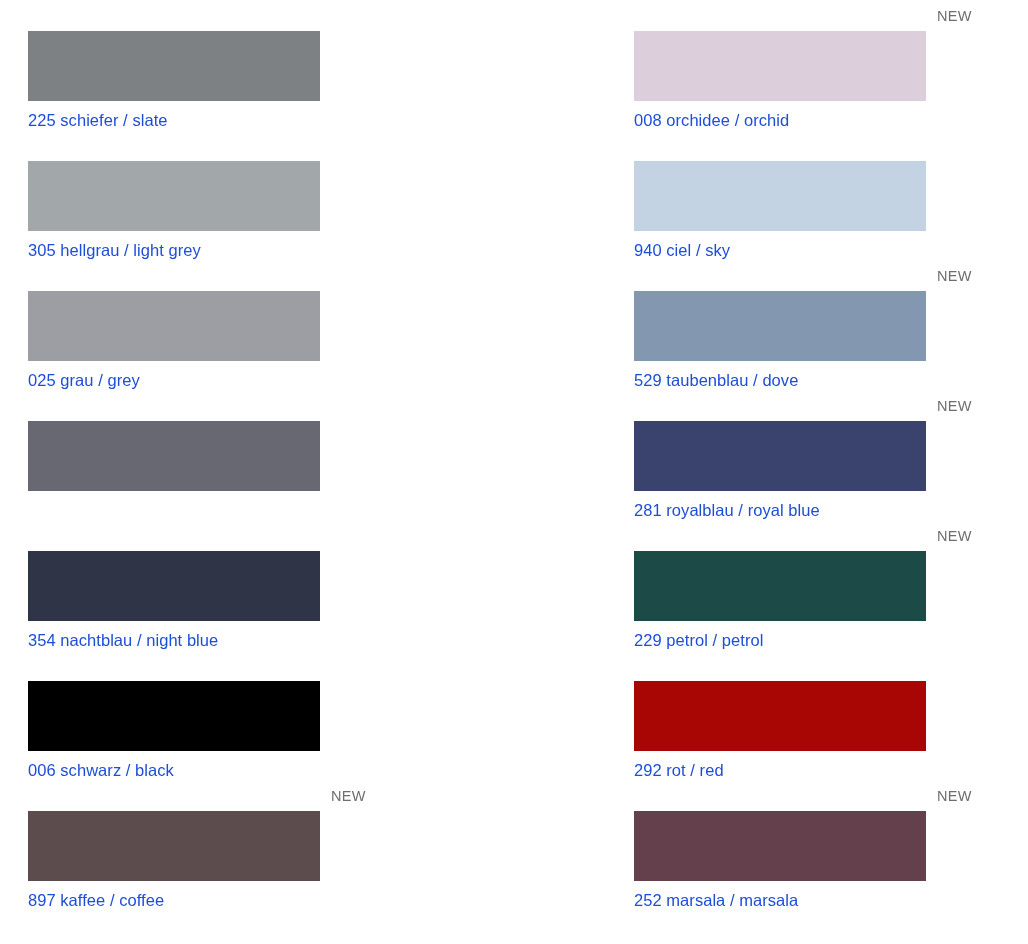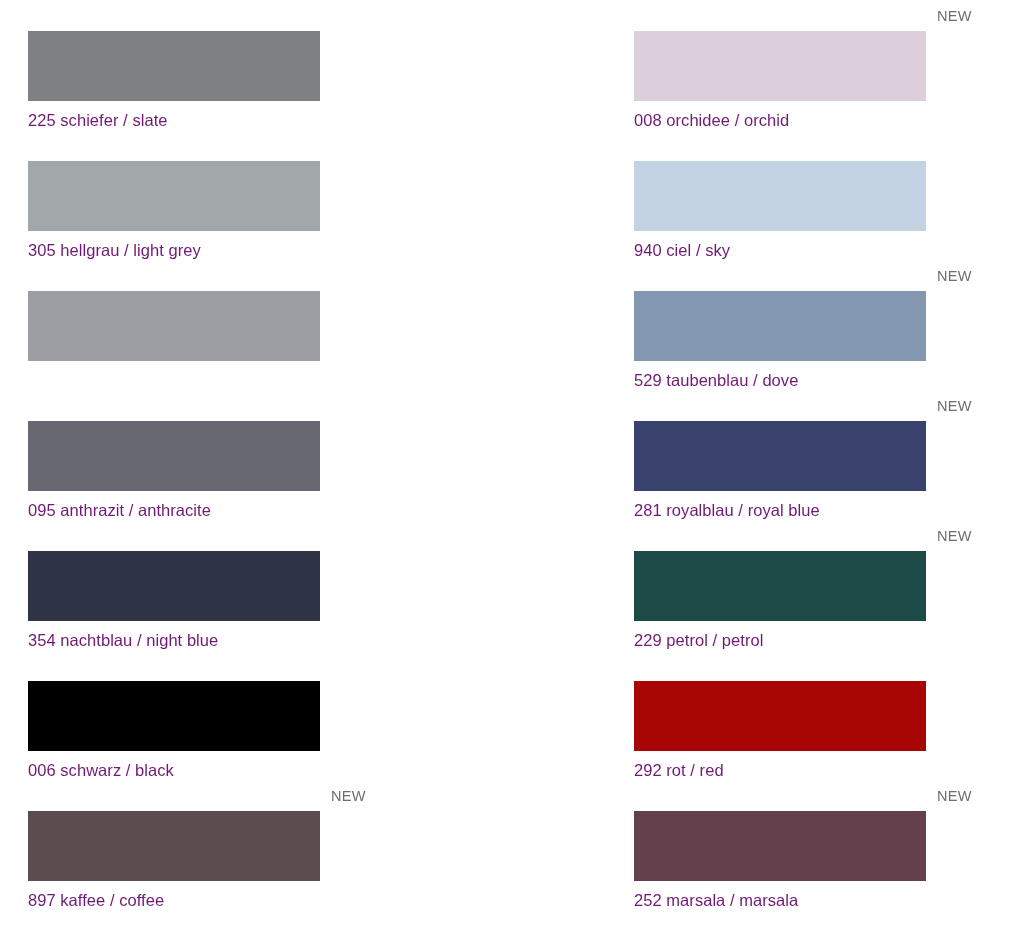--- a/index.html
+++ b/index.html
@@ -67,21 +67,21 @@
     width: 292px;
     height: 70px;
     margin-top: 22px;
     display: block;
   }
 
   .swatch-label {
     margin-top: 9px;
     font-size: 16.5px;
     line-height: 20px;
-    color: #701a75;
+    color: #1d4ed8;
     white-space: nowrap;
     font-weight: 400;
     letter-spacing: 0.05px;
   }
 
   
   .swatch-cell--no-badge .swatch-chip { margin-top: 22px; }
 </style>
 </head>
 <body style="background: rgb(255, 255, 255);">
@@ -93,24 +93,24 @@
         <div class="swatch-cell swatch-cell--no-badge">
           <div class="swatch-chip" style="background-color: rgb(125, 129, 132);"></div>
           <div class="swatch-label">225 schiefer / slate</div>
         </div>
         <div class="swatch-cell swatch-cell--no-badge">
           <div class="swatch-chip" style="background-color: rgb(162, 167, 170);"></div>
           <div class="swatch-label">305 hellgrau / light grey</div>
         </div>
         <div class="swatch-cell swatch-cell--no-badge">
           <div class="swatch-chip" style="background-color: rgb(156, 158, 163);"></div>
+          <div class="swatch-label">025 grau / grey</div>
         </div>
         <div class="swatch-cell swatch-cell--no-badge">
           <div class="swatch-chip" style="background-color: rgb(103, 104, 113);"></div>
-          <div class="swatch-label">095 anthrazit / anthracite</div>
         </div>
         <div class="swatch-cell swatch-cell--no-badge">
           <div class="swatch-chip" style="background-color: rgb(47, 53, 71);"></div>
           <div class="swatch-label">354 nachtblau / night blue</div>
         </div>
         <div class="swatch-cell swatch-cell--no-badge">
           <div class="swatch-chip" style="background-color: rgb(0, 0, 0);"></div>
           <div class="swatch-label">006 schwarz / black</div>
         </div>
         <div class="swatch-cell">

